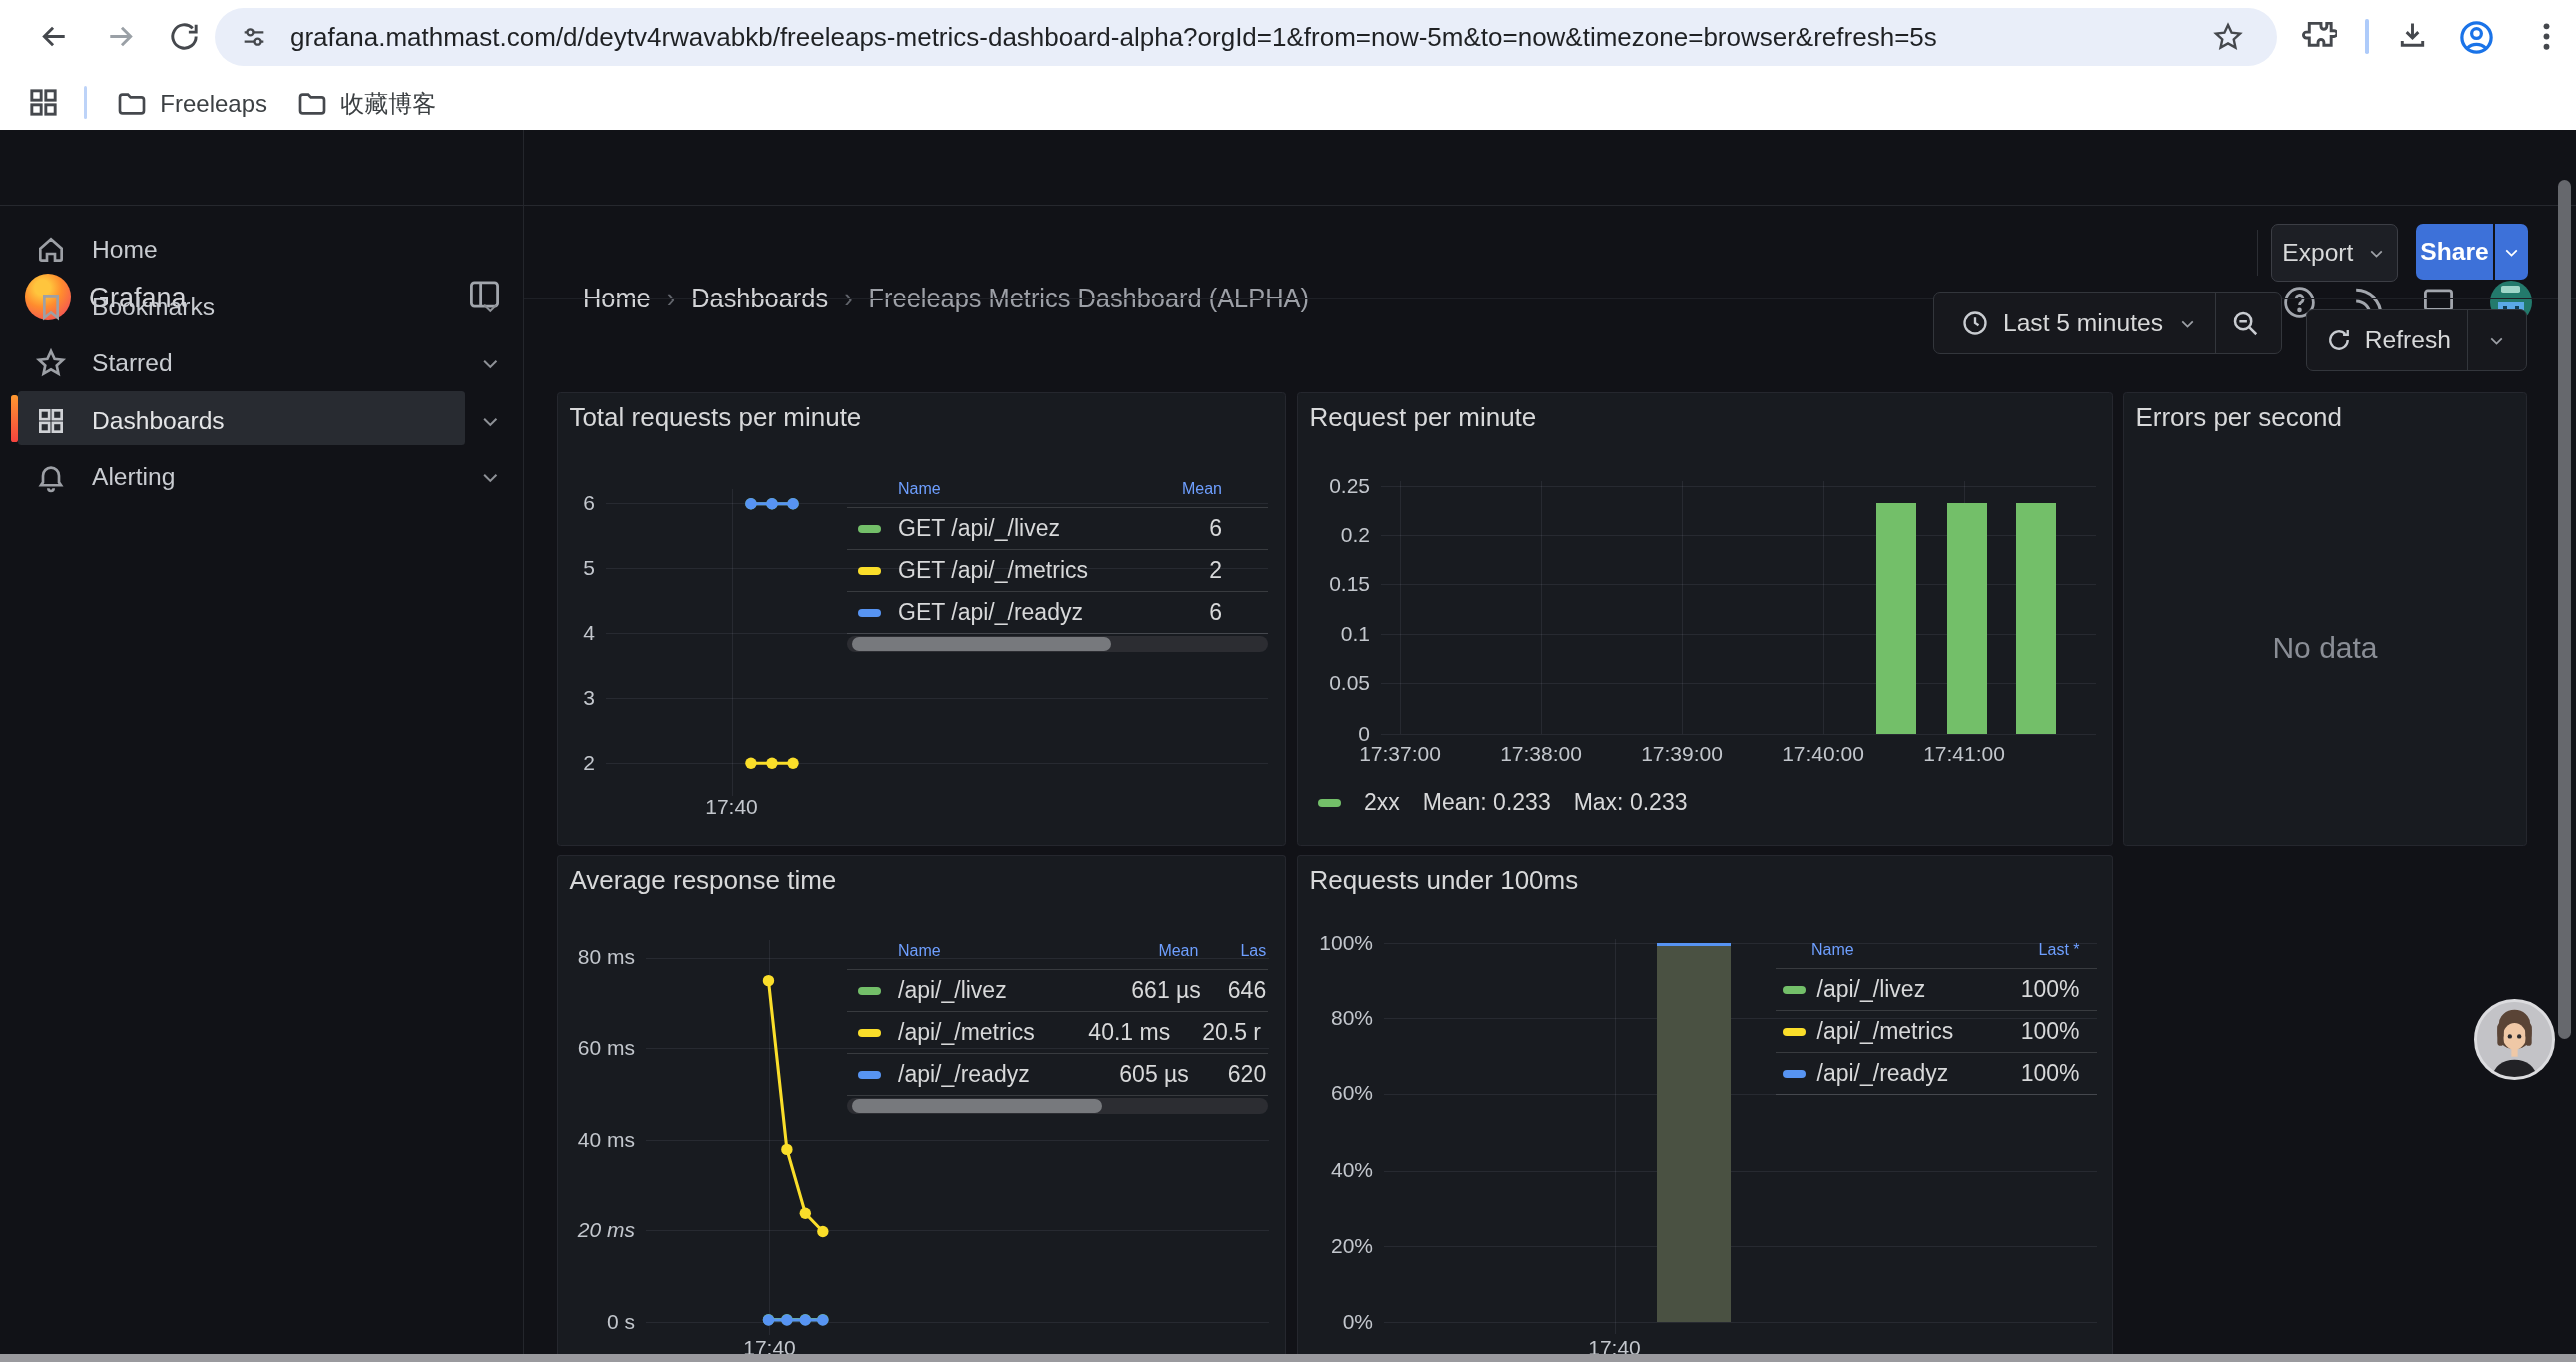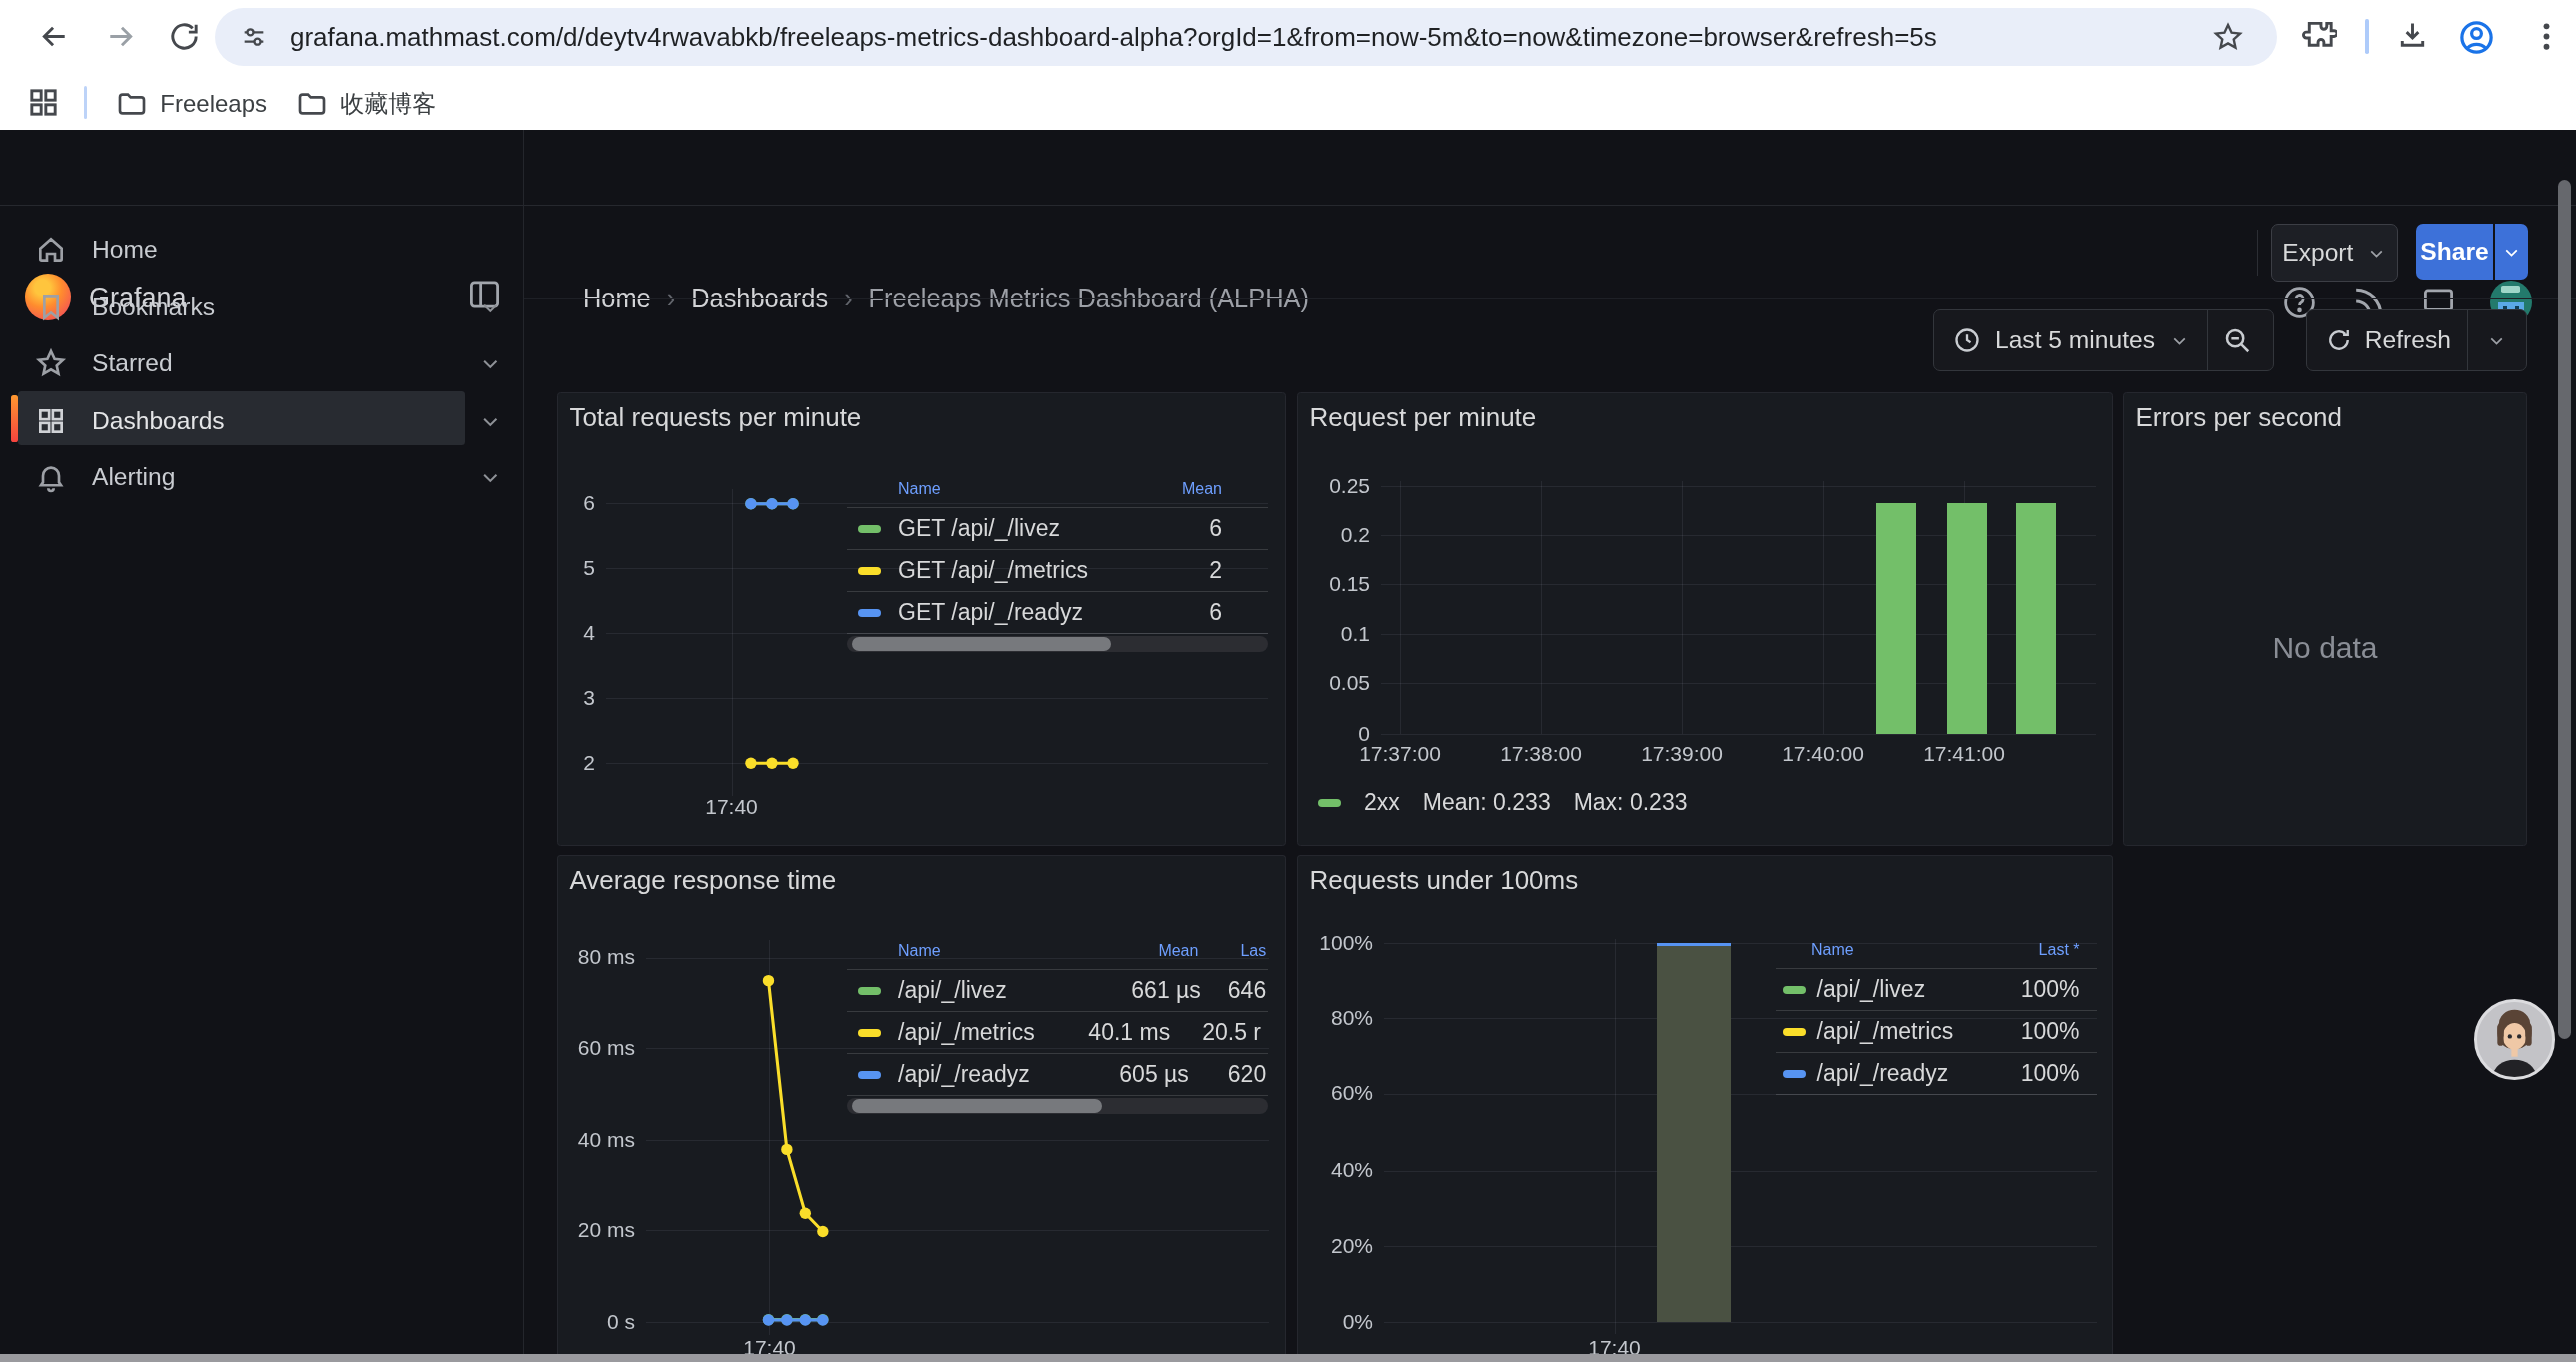--- a/index.html
+++ b/index.html
@@ -289,21 +289,21 @@
     <div class="btn-blue" style="left:1892px;top:19px;width:77px;">
       <span>Share</span>
     </div>
     <div class="btn-blue-caret" style="left:1971px;top:19px;">
       <svg width="21" height="21" viewBox="0 0 24 24" fill="none" stroke="#fff" stroke-width="2">
           <path d="M6 9.5l6 6 6-6"></path>
         </svg>
     </div>
   </div>
 
-  <div class="tgroup" style="left:1933px;top:309px;width:339px;">
+  <div class="tgroup" style="left:1933px;top:292px;width:339px;padding-left:8px;">
     <span style="margin-left:19px;color:#c9ccd1;">
       <svg width="28" height="28" viewBox="0 0 24 24" fill="none" stroke="currentColor" stroke-width="2">
           <circle cx="12" cy="12" r="9"></circle>
           <path d="M12 7v5l3 2"></path>
         </svg>
     </span>
     <span style="margin-left:14px;">Last 5 minutes</span>
     <span style="margin-left:14px;">
       <svg width="21" height="21" viewBox="0 0 24 24" fill="none" stroke="#9da0a6" stroke-width="2">
           <path d="M6 9.5l6 6 6-6"></path>
@@ -433,21 +433,21 @@
     <div class="ptitle">Average response time</div>
     <div class="hgrid" style="left:88px;top:102px;width:623px;"></div>
     <div class="hgrid" style="left:88px;top:192px;width:623px;"></div>
     <div class="hgrid" style="left:88px;top:284px;width:623px;"></div>
     <div class="hgrid" style="left:88px;top:374px;width:623px;"></div>
     <div class="hgrid" style="left:88px;top:466px;width:623px;"></div>
     <div class="vgrid" style="left:211px;top:84px;height:395px;"></div>
     <div class="ytick" style="left:0;top:89px;width:77px;">80 ms</div>
     <div class="ytick" style="left:0;top:180px;width:77px;">60 ms</div>
     <div class="ytick" style="left:0;top:272px;width:77px;">40 ms</div>
-    <div class="ytick" style="left:0;top:362px;width:77px;">20 ms</div>
+    <div class="ytick" style="left:0;top:362px;width:77px;font-style:italic;">20 ms</div>
     <div class="ytick" style="left:0;top:454px;width:77px;">0 s</div>
     <div class="xtick" style="left:159px;top:480px;width:105px;">17:40</div>
     <svg id="p4-svg" class="abs" style="left:0;top:0;" width="727" height="508" viewBox="0 0 829 579">
         <polyline points="240,528.568 261,528.568 282,528.568 302,528.568" fill="none" stroke="#73bf69" stroke-width="3.5"></polyline>
         <circle cx="240" cy="528.568" r="6.5" fill="#73bf69"></circle>
         <circle cx="261" cy="528.568" r="6.5" fill="#73bf69"></circle>
         <circle cx="282" cy="528.568" r="6.5" fill="#73bf69"></circle>
         <circle cx="302" cy="528.568" r="6.5" fill="#73bf69"></circle>
         <polyline points="240,528.88 261,528.88 282,528.88 302,528.88" fill="none" stroke="#5794f2" stroke-width="3.5"></polyline>
         <circle cx="240" cy="528.88" r="6.5" fill="#5794f2"></circle>

